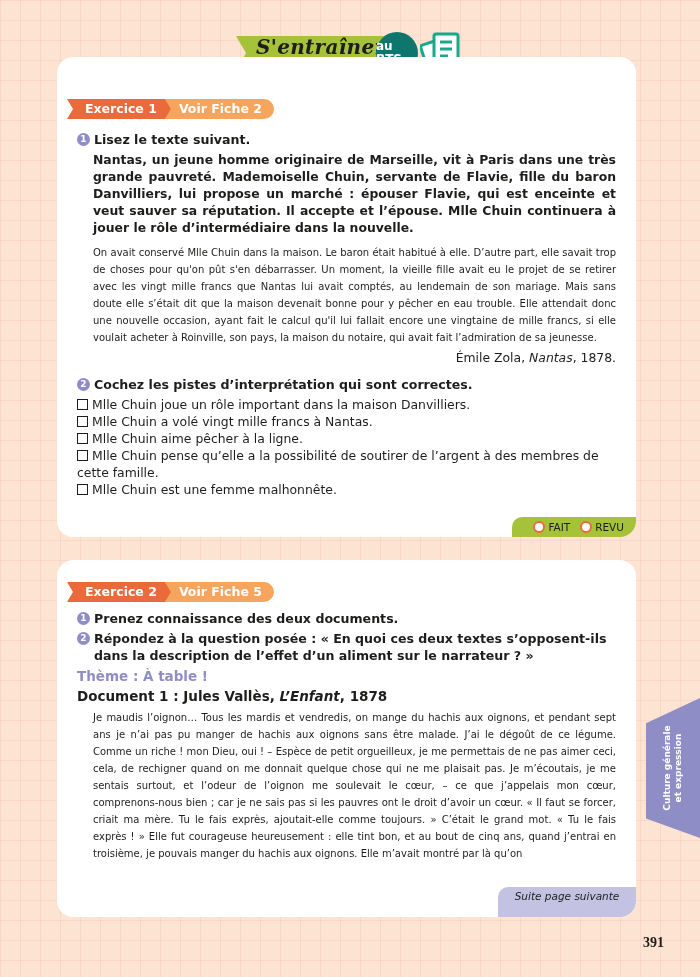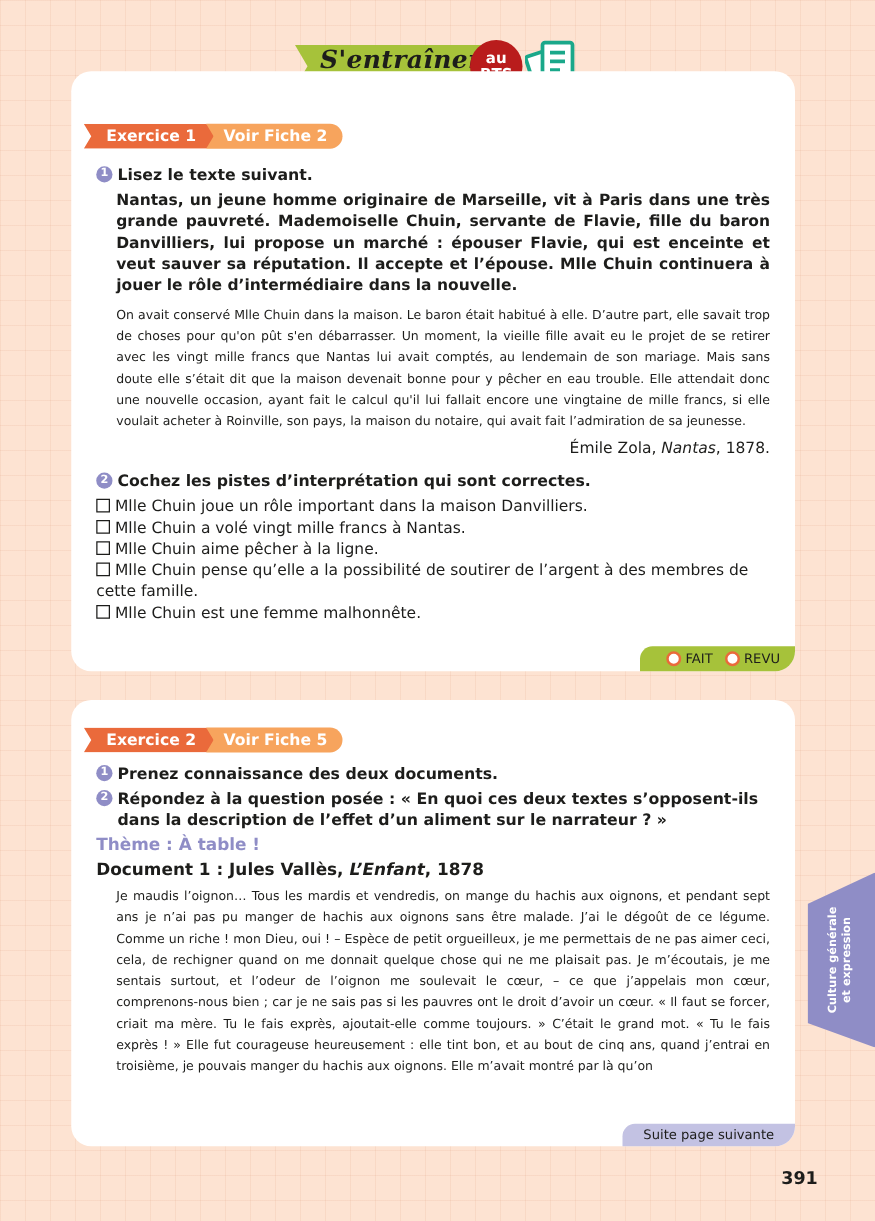--- a/index.html
+++ b/index.html
@@ -19,22 +19,22 @@
     position: absolute; left: 0; top: 6px; width: 160px; height: 34px;
     background: #a6c23a;
     clip-path: polygon(0 0, 100% 0, 100% 100%, 0 100%, 10px 50%);
   }
   .banner-text {
     position: absolute; left: 20px; top: 5px; font-family: "DejaVu Serif", serif;
     font-style: italic; font-weight: bold; font-size: 20px; color: #1d1d1b; letter-spacing: 0.3px;
   }
   .banner-badge {
     position: absolute; left: 140px; top: 2px; width: 42px; height: 42px; border-radius: 50%;
-    background: #b91c1c; color: #fff; font-weight: bold; font-size: 12px;
-    display: flex; flex-direction: column; align-items: center; justify-content: center; line-height: 13px;
+    background: #0f766e; color: #fff; font-weight: bold; font-size: 12px;
+    display: flex; flex-direction: column; align-items: flex-start; justify-content: center; line-height: 13px;
   }
   .banner-icon { position: absolute; left: 184px; top: 0px; width: 44px; height: 50px; }
 
   
   .card { position: absolute; left: 57px; width: 579px; background: #fff; border-radius: 16px; }
   .card1 { top: 57px; height: 480px; }
   .card2 { top: 560px; height: 357px; }
 
   .tag { position: absolute; left: 10px; top: 42px; height: 20px; display: flex; }
   .card2 .tag { top: 22px; }
@@ -75,34 +75,34 @@
     font-size: 10.5px; color: #1d1d1b;
   }
   .status-strip .opt { display: flex; align-items: center; margin-left: 10px; cursor: pointer; }
   .ring { width: 8px; height: 8px; border: 2px solid #ea6a3b; border-radius: 50%; background: #fff; margin-right: 3px; }
 
   .theme { color: #8f8dc6; font-weight: bold; font-size: 13.5px; margin: 4px 0 3px 0; }
   .doc-title { font-weight: bold; font-size: 13.5px; margin-bottom: 4px; }
   .doc-title i { font-style: italic; }
 
   .next-strip {
-    position: absolute; right: 0; bottom: 0; width: 138px; height: 18px; background: #c3c2e3;
-    border-radius: 10px 0 16px 0; font-size: 10.5px; line-height: 18px; text-align: center;
+    position: absolute; right: 0; bottom: 0; width: 138px; height: 30px; background: #c3c2e3;
+    border-radius: 10px 0 16px 0; font-size: 10.5px; line-height: 18px; text-align: center; font-style: italic;
   }
 
   .side-tab {
     position: absolute; left: 646px; top: 698px; width: 54px; height: 140px; background: #8f8dc6;
     border-radius: 14px 0 0 14px;
     clip-path: polygon(0 18%, 100% 0, 100% 100%, 0 86%);
   }
   .side-tab-text {
     position: absolute; left: 50%; top: 50%; transform: translate(-50%, -50%) rotate(-90deg);
     color: #fff; font-weight: bold; font-size: 9px; line-height: 11px; text-align: center; white-space: nowrap;
   }
-  .page-num { position: absolute; left: 625px; top: 935px; font-weight: bold; font-size: 14px; }
+  .page-num { position: absolute; left: 643px; top: 935px; font-weight: bold; font-size: 14px; font-family: Liberation Serif, serif; }
 </style>
 </head>
 <body>
 
 <div class="banner">
   <div class="banner-ribbon"></div>
   <div class="banner-text">S'entraîner</div>
   <div class="banner-badge">
     <span>au</span>
     <span>BTS</span>

